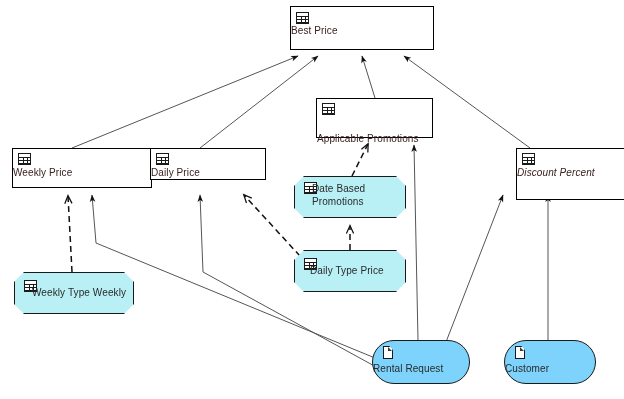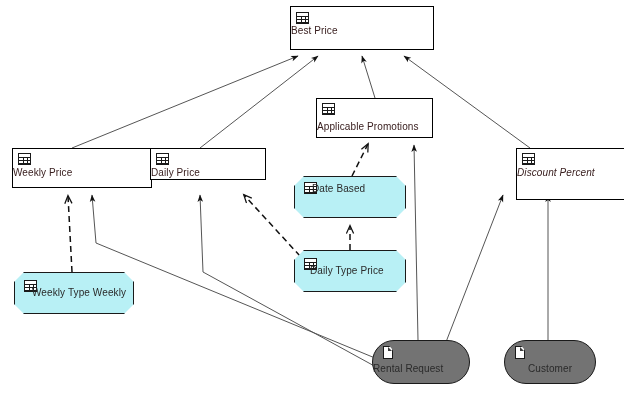--- a/index.html
+++ b/index.html
@@ -49,21 +49,21 @@
   }
   
   .cyan {
     background: #b8f0f5;
     border: 1.4px solid #1a1a1a;
     -webkit-clip-path: polygon(10px 0, calc(100% - 10px) 0, 100% 10px, 100% calc(100% - 10px), calc(100% - 10px) 100%, 10px 100%, 0 calc(100% - 10px), 0 10px);
     clip-path: polygon(10px 0, calc(100% - 10px) 0, 100% 10px, 100% calc(100% - 10px), calc(100% - 10px) 100%, 10px 100%, 0 calc(100% - 10px), 0 10px);
   }
   
   .yellow {
-    background: #737373;
+    background: #7dd3fc;
     border: 1.6px solid #1a1a1a;
     border-radius: 22px;
   }
   
   .icon-table {
     position: absolute;
     width: 13px;
     height: 12px;
     background: #ffffff;
     border: 1.3px solid #1a1a1a;
@@ -154,21 +154,21 @@
   </div>
 
   <div class="node entity" style="left:316px; top:98px; width:117px; height:40px;">
     <span class="icon-table" style="left:5px; top:4px;">
       <i class="r1"></i>
         <i class="r2"></i>
         <i class="r3"></i>
         <i class="c1"></i>
         <i class="c2"></i>
     </span>
-    <span class="node-label" style="top:22px;">Applicable Promotions</span>
+    <span class="node-label" style="top:34px;">Applicable Promotions</span>
   </div>
 
   <div class="node entity" style="left:12px; top:148px; width:140px; height:40px;">
     <span class="icon-table" style="left:5px; top:4px;">
       <i class="r1"></i>
         <i class="r2"></i>
         <i class="r3"></i>
         <i class="c1"></i>
         <i class="c2"></i>
     </span>
@@ -201,20 +201,21 @@
   </div>
   <div class="node" style="left:294px; top:176px; width:132px; height:42px;">
     <span class="icon-table" style="left:10px; top:6px;">
       <i class="r1"></i>
         <i class="r2"></i>
         <i class="r3"></i>
         <i class="c1"></i>
         <i class="c2"></i>
     </span>
     <span class="node-label" style="top:7px; left:18px;">Date Based</span>
+    <span class="node-label" style="top:20px; left:18px;">Promotions</span>
   </div>
 
   <div class="node cyan" style="left:294px; top:250px; width:112px; height:42px;">
   </div>
   <div class="node" style="left:294px; top:250px; width:112px; height:32px;border-radius:12px;">
     <span class="icon-table" style="left:10px; top:8px;">
       <i class="r1"></i>
         <i class="r2"></i>
         <i class="r3"></i>
         <i class="c1"></i>
@@ -240,16 +241,16 @@
     <span class="icon-doc" style="left:10px; top:5px;">
       <span class="fold"></span>
     </span>
     <span class="node-label" style="top:22px;">Rental Request</span>
   </div>
 
   <div class="node yellow" style="left:504px; top:340px; width:92px; height:44px;">
     <span class="icon-doc" style="left:10px; top:5px;">
       <span class="fold"></span>
     </span>
-    <span class="node-label" style="top:22px;padding-left:23px;">Customer</span>
+    <span class="node-label" style="top:22px;">Customer</span>
   </div>
 
 </div>
 
 </body></html>

